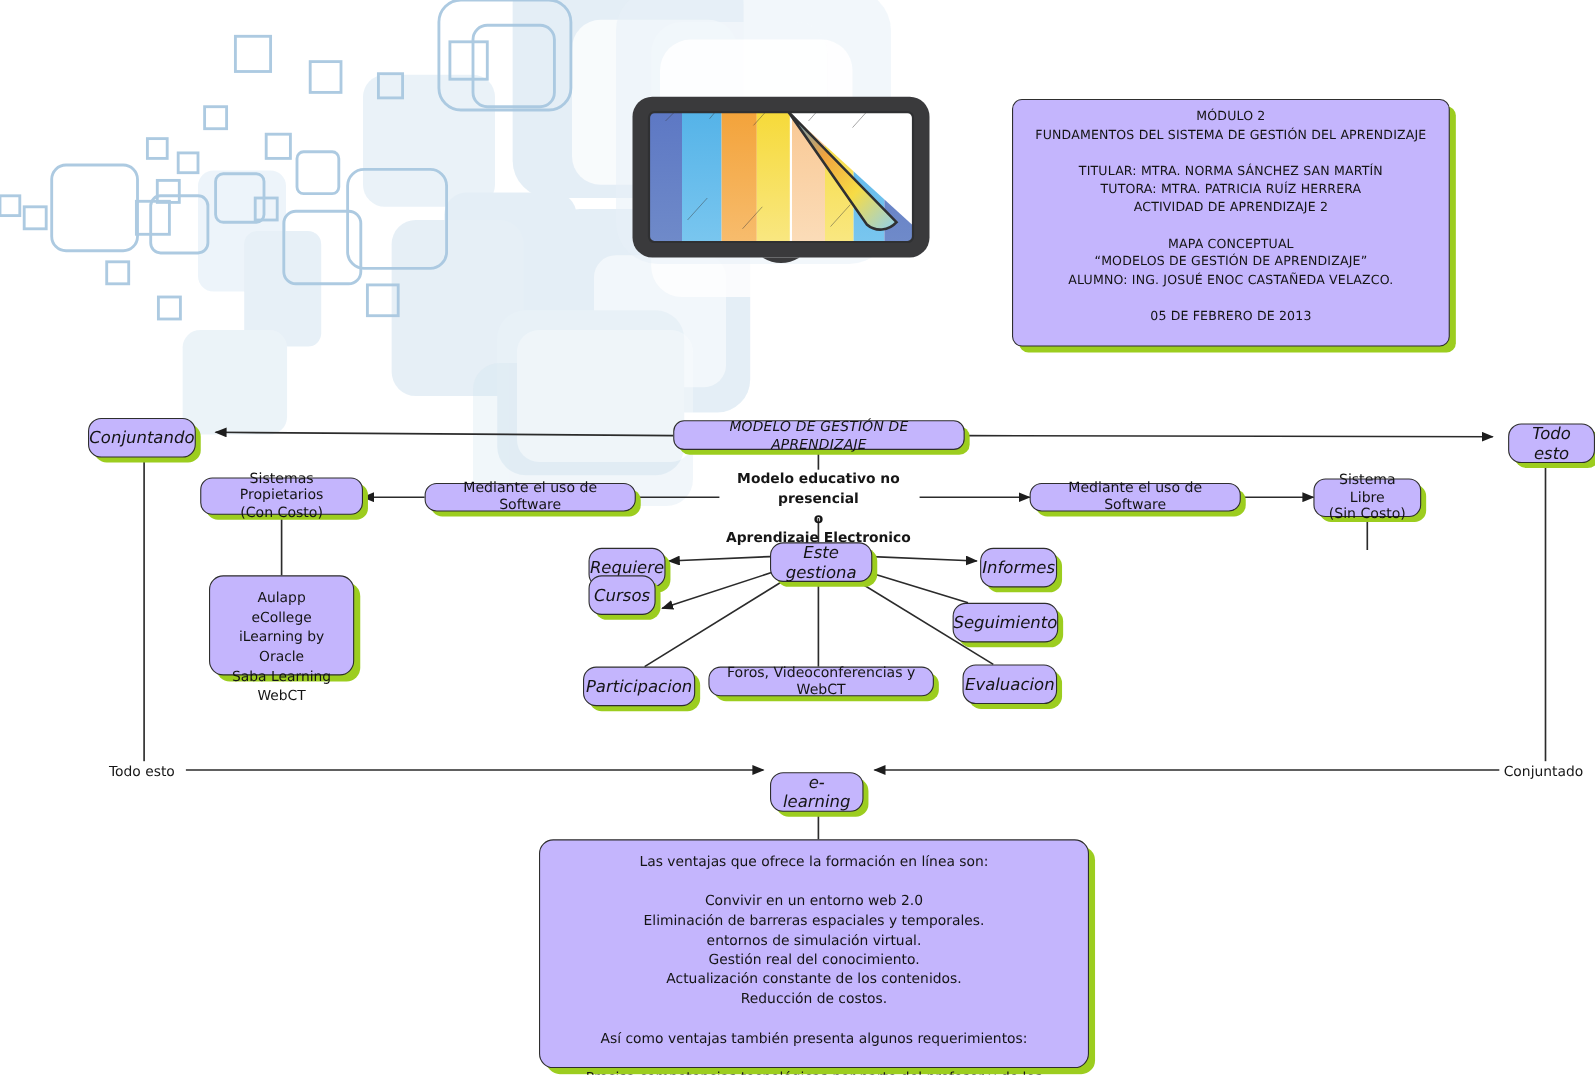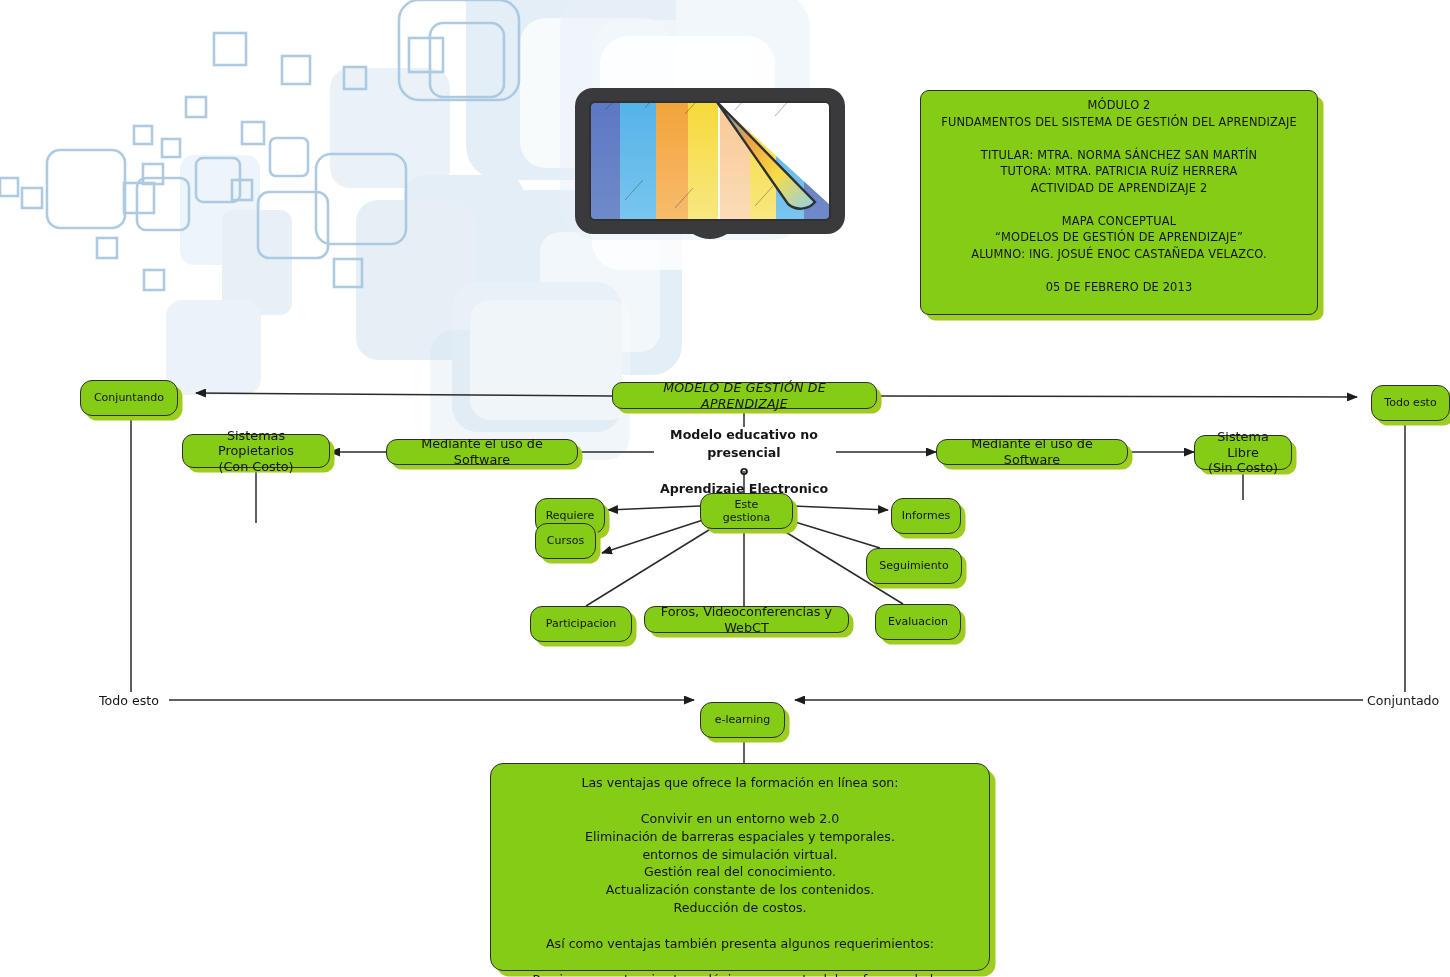--- a/index.html
+++ b/index.html
@@ -16,34 +16,34 @@
   
   #bg{position:absolute;left:0;top:0;width:1450px;height:977px;pointer-events:none;}
 
   
   #wires{position:absolute;left:0;top:0;width:1450px;height:977px;pointer-events:none;}
 
   
   .node{
     position:absolute;
     box-sizing:border-box;
-    background:#84cc16;
+    background:#c4b5fd;
     border:1.6px solid #2e2e2e;
     border-radius:11px;
     color:#141414;
     text-align:center;
     line-height:1.22;
     display:flex;
     align-items:center;
     justify-content:center;
     box-shadow:5px 5px 0 -0.5px #9ccd1f;
     white-space:pre-line;
     z-index:5;
   }
-  .node.small{font-size:11px;border-radius:12px;padding:17px 9px;}
+  .node.small{font-size:15px;border-radius:12px;padding:17px 9px;font-style:italic;}
   .node.mid{font-size:12.8px;padding:5px 10px;}
   .node.wide{font-size:12.8px;padding:6px 12px;}
   .node.head{
     font-size:11.4px;
     border-radius:9px;
     padding:6px 12px;
     letter-spacing:0.15px;
     text-align:center;
     align-items:flex-start;
     line-height:1.45;
@@ -285,20 +285,25 @@
 
   <div class="freetext" style="left:644px;top:426px;width:200px;font-weight:bold;">Modelo educativo no presencial
 o
 Aprendizaje Electronico</div>
 
   <div class="node mid" style="left:386px;top:439px;width:192px;height:26px;">Mediante el uso de Software</div>
 
   <div class="node mid" style="left:182px;top:434px;width:148px;height:34px;">Sistemas Propietarios
 (Con Costo)</div>
 
+  <div class="node big" style="left:190px;top:523px;width:132px;height:91px;">Aulapp
+eCollege
+iLearning by Oracle
+Saba Learning
+WebCT</div>
 
   <div class="node mid" style="left:936px;top:439px;width:192px;height:26px;">Mediante el uso de Software</div>
 
   <div class="node mid" style="left:1194px;top:435px;width:98px;height:35px;">Sistema Libre
 (Sin Costo)</div>
 
 
   <div class="node small" style="left:700px;top:493px;width:93px;height:27px;">Este gestiona</div>
 
   <div class="node small" style="left:535px;top:498px;width:70px;height:26px;">Requiere</div>

